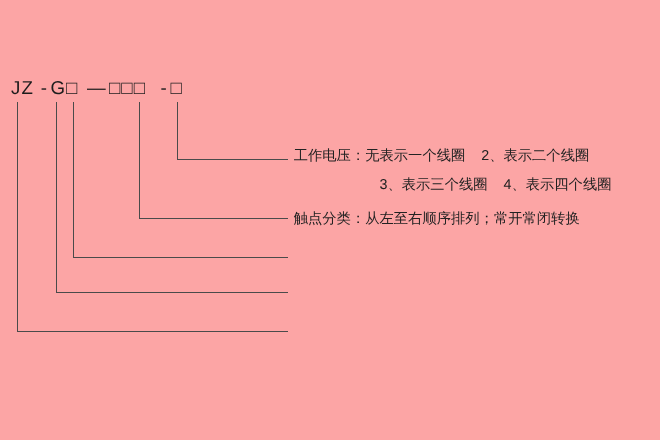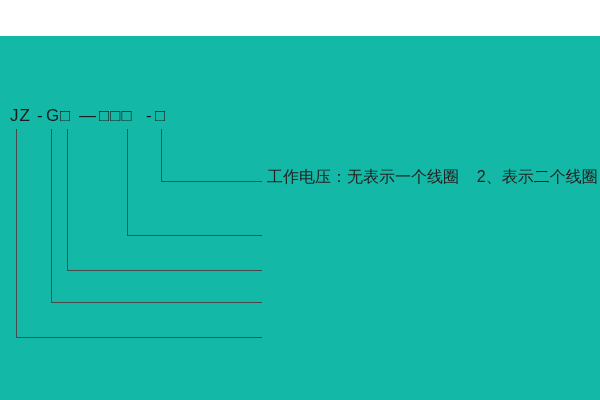--- a/index.html
+++ b/index.html
@@ -10,22 +10,21 @@
     body {
       width: 600px;
       height: 400px;
       position: relative;
       overflow: hidden;
       font-family: "Liberation Sans", "DejaVu Sans", sans-serif;
     }
     .stage {
       position: absolute;
       inset: 0;
-      background: #14b8a6;
-      margin-top: 36px;
+      background: #fca5a5;
     }
     
     .cp {
       position: absolute;
       top: 70px;
       font-size: 17px;
       line-height: 20px;
       color: #1c1c1c;
       letter-spacing: 1px;
       white-space: pre;
@@ -38,21 +37,21 @@
     }
     .lines polyline {
       fill: none;
       stroke: #4a4a4a;
       stroke-width: 1;
       shape-rendering: crispEdges;
     }
     
     .label {
       position: absolute;
-      font-size: 16px;
+      font-size: 13px;
       line-height: 16px;
       color: #222222;
       white-space: pre;
     }
   </style>
 </head>
 <body>
 
 <div class="stage">
 
@@ -68,18 +67,20 @@
   <svg class="lines" width="600" height="400" viewBox="0 0 600 400">
     <polyline points="161,93 161,145 262,145"></polyline>
     <polyline points="127,93 127,199 262,199"></polyline>
     <polyline points="67,93 67,234 262,234"></polyline>
     <polyline points="51,93 51,266 262,266"></polyline>
     <polyline points="16,93 16,301 262,301"></polyline>
   </svg>
 
   <div class="label" style="left:267px; top:133px">工作电压：无表示一个线圈    2、表示二个线圈</div>
 
+  <div class="label" style="left:345px; top:160px">3、表示三个线圈    4、表示四个线圈</div>
 
+  <div class="label" style="left:267px; top:191px">触点分类：从左至右顺序排列；常开常闭转换</div>
 
 
 
 
 </div>
 
 </body></html>

